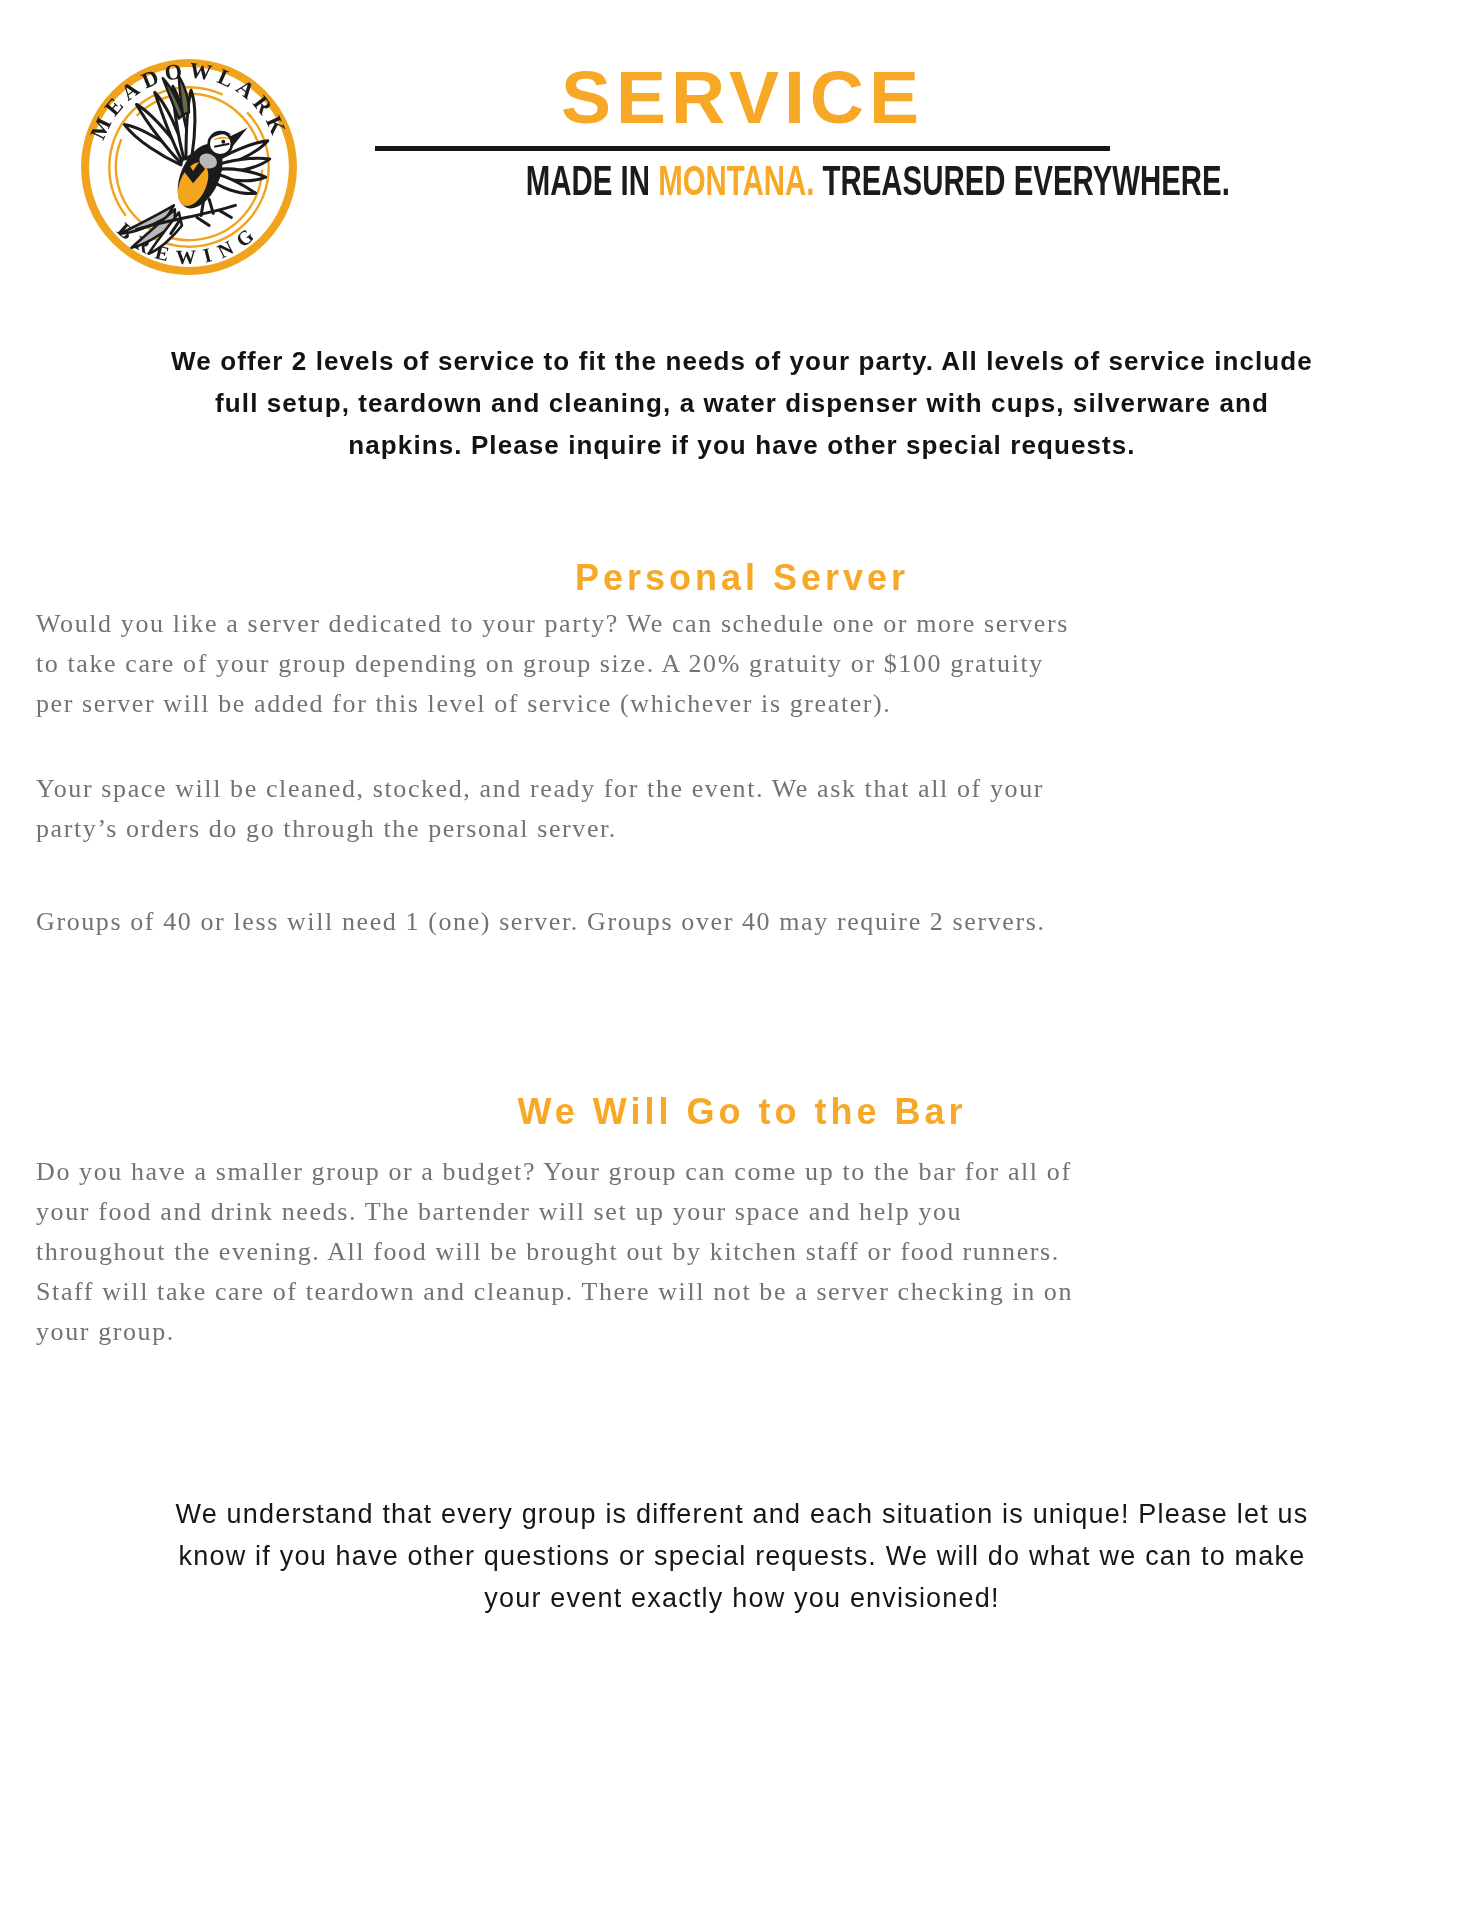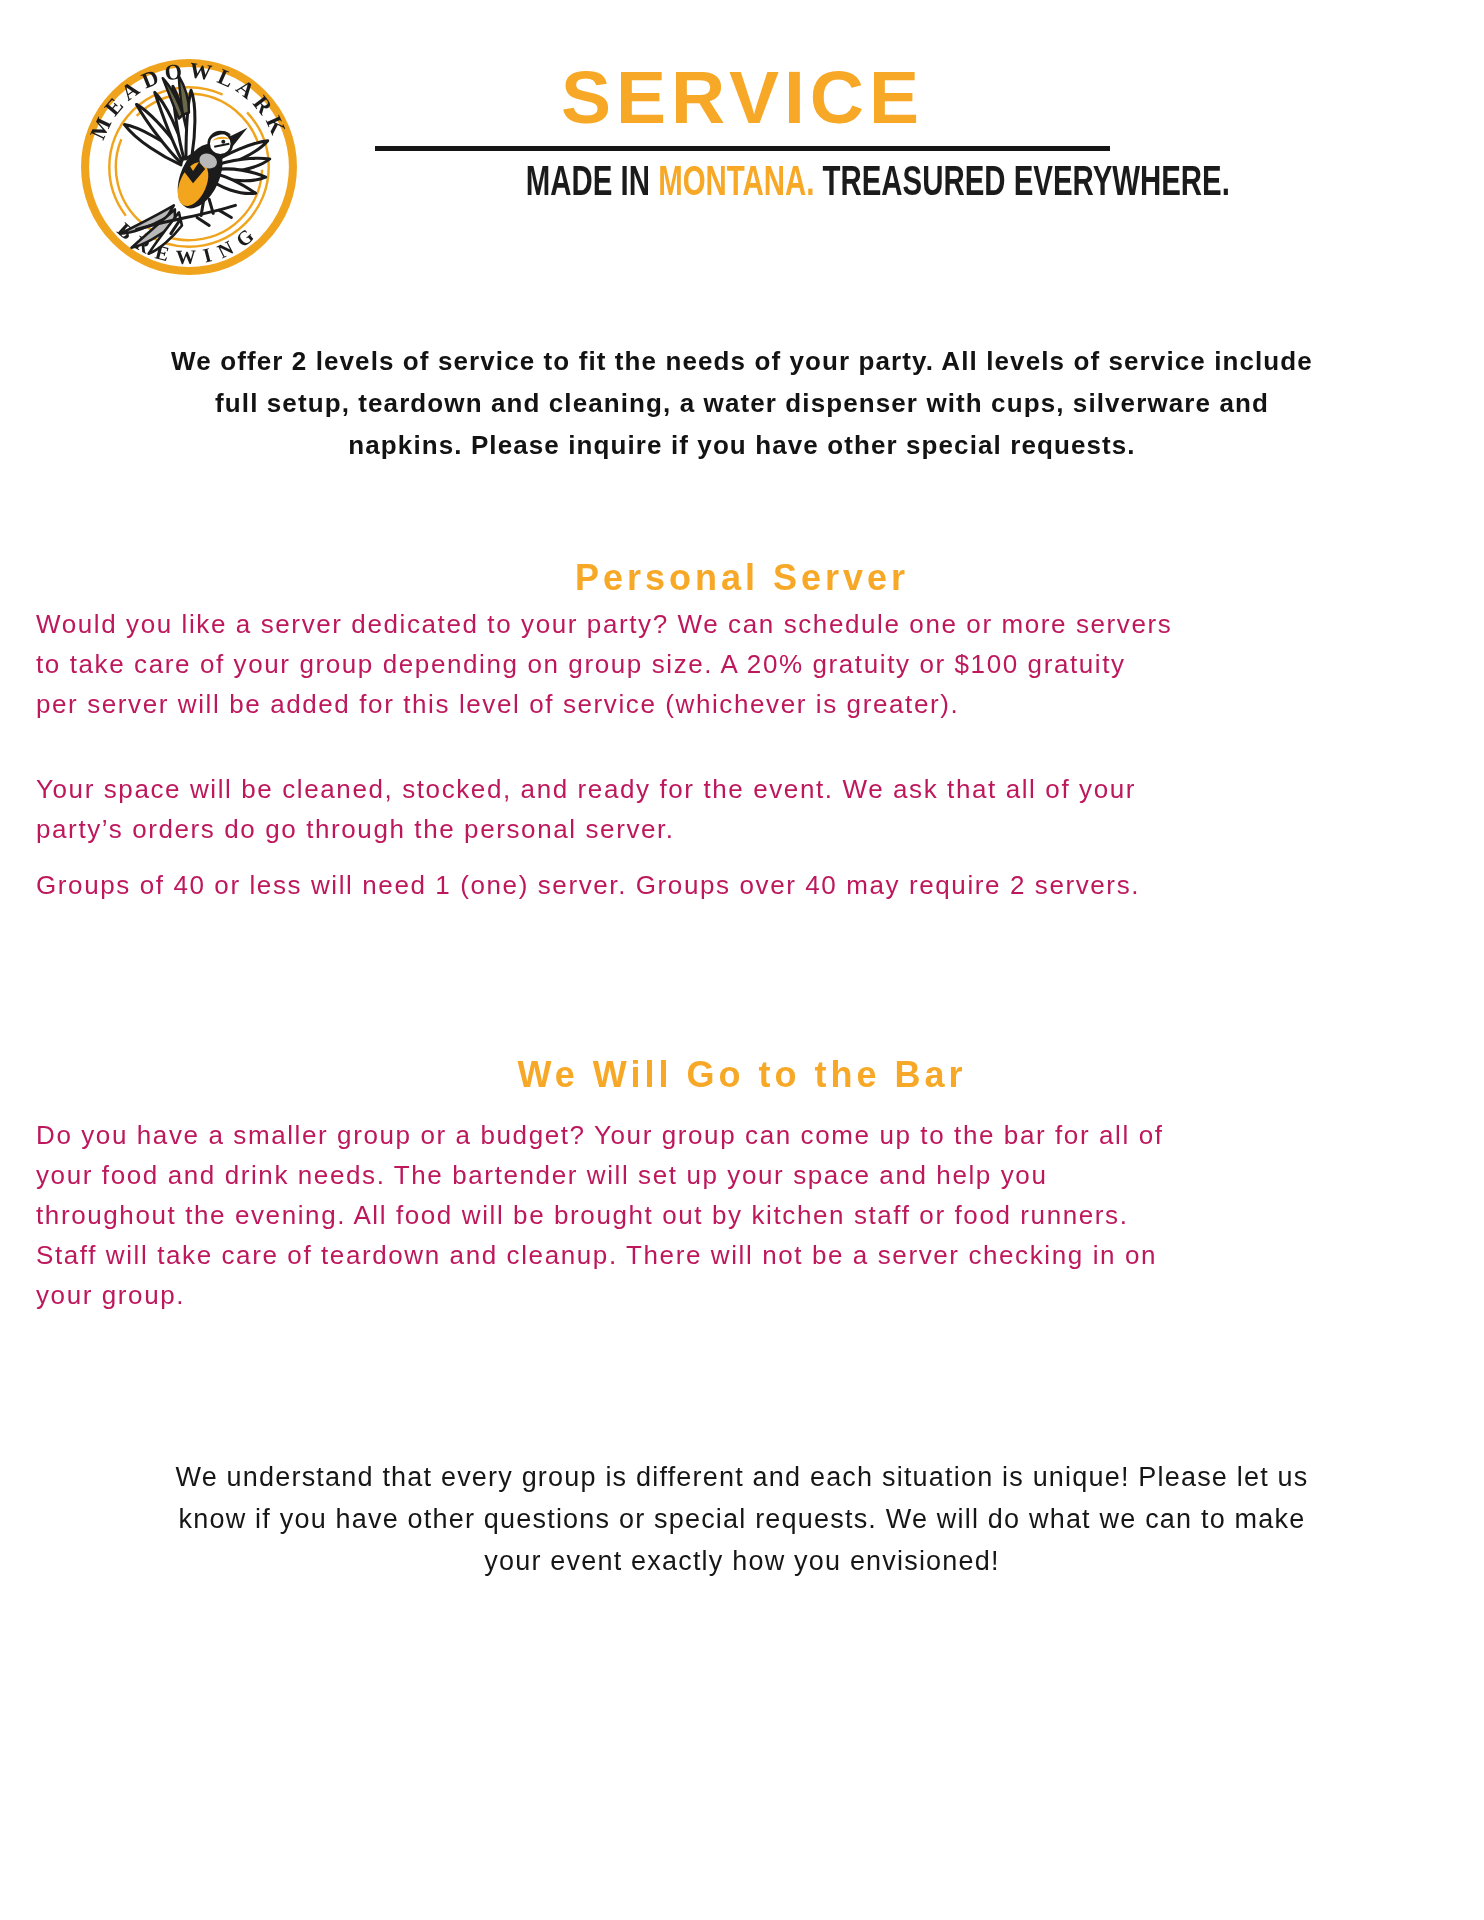--- a/index.html
+++ b/index.html
@@ -91,25 +91,26 @@
     letter-spacing: 4px;
     color: #F6A826;
   }
   .sec-heading.first { margin-top: 92px; }
   .sec-heading.second { margin-top: 150px; }
   .body-p {
     font-size: 26px;
     line-height: 40px;
     letter-spacing: 1.6px;
     white-space: pre-line;
-    color: #be185d;
+    color: #737373;
+    font-family: Liberation Serif, serif;
   }
   .p-a { margin-top: 6px; }
   .p-b { margin-top: 45px; }
-  .p-c { margin-top: 16px; }
+  .p-c { margin-top: 53px; }
   .p-d { margin-top: 20px; }
   .closing {
     margin-top: 141px;
     text-align: center;
     font-size: 27px;
     line-height: 42px;
     letter-spacing: 1.2px;
     white-space: pre-line;
     color: #161616;
   }

